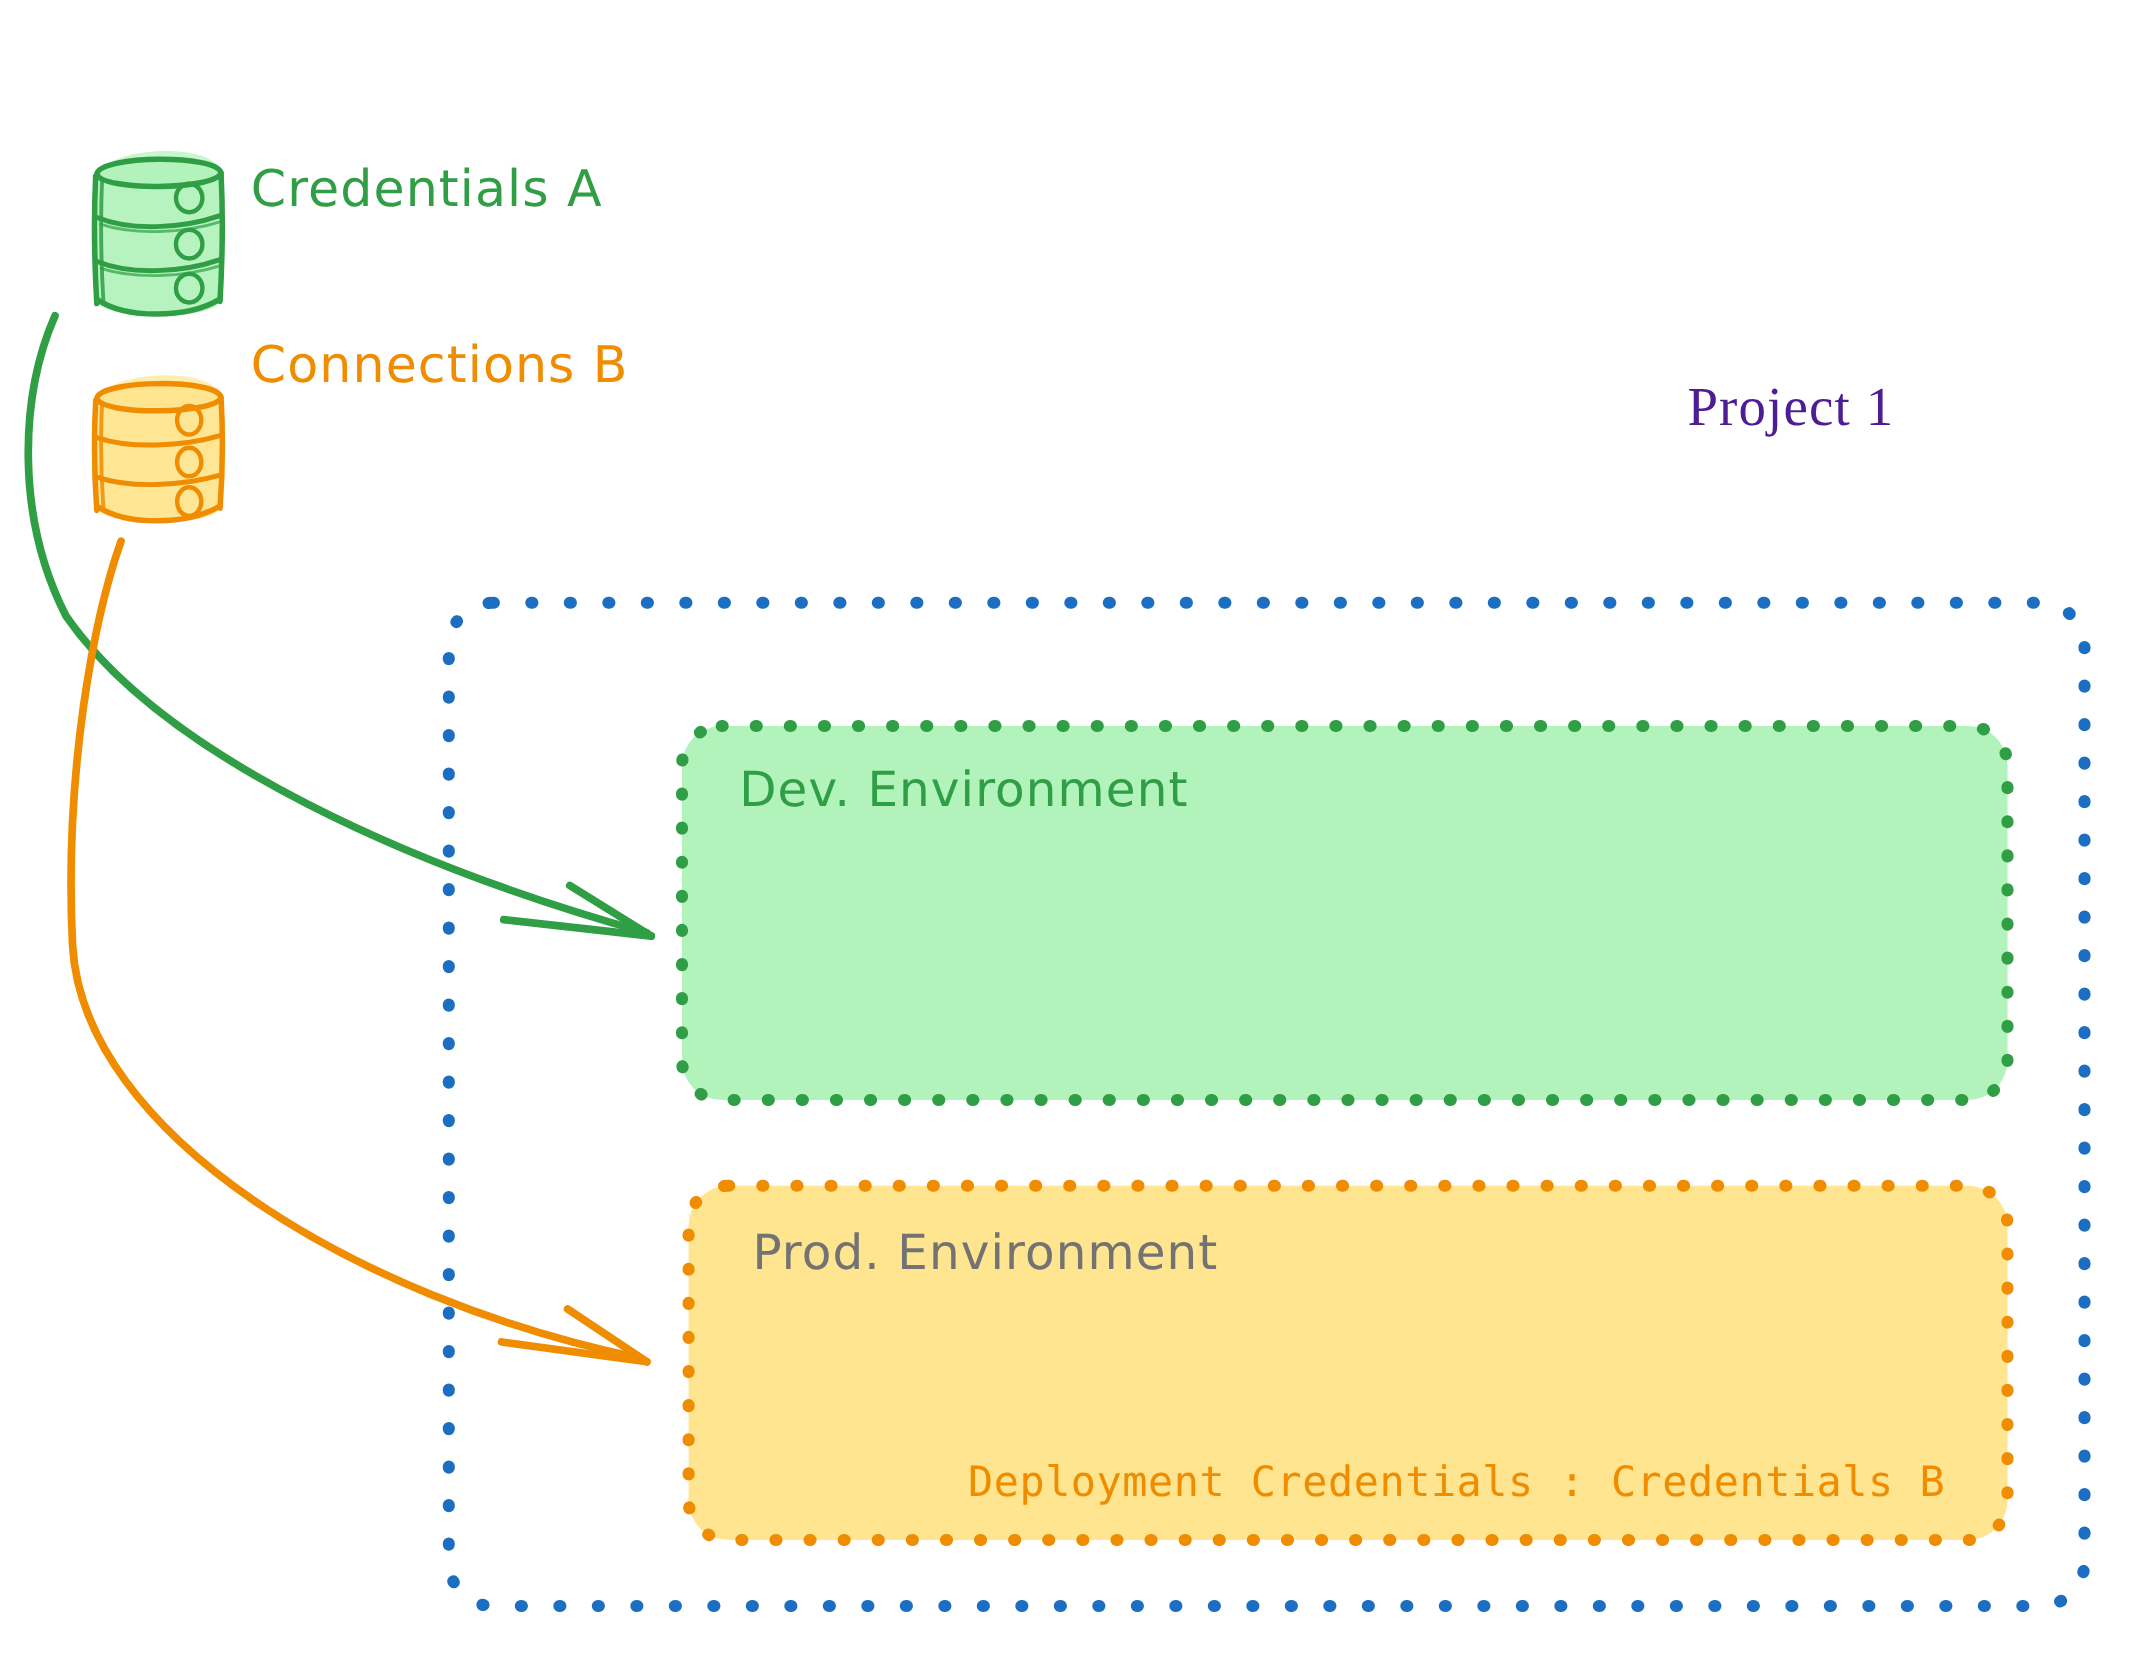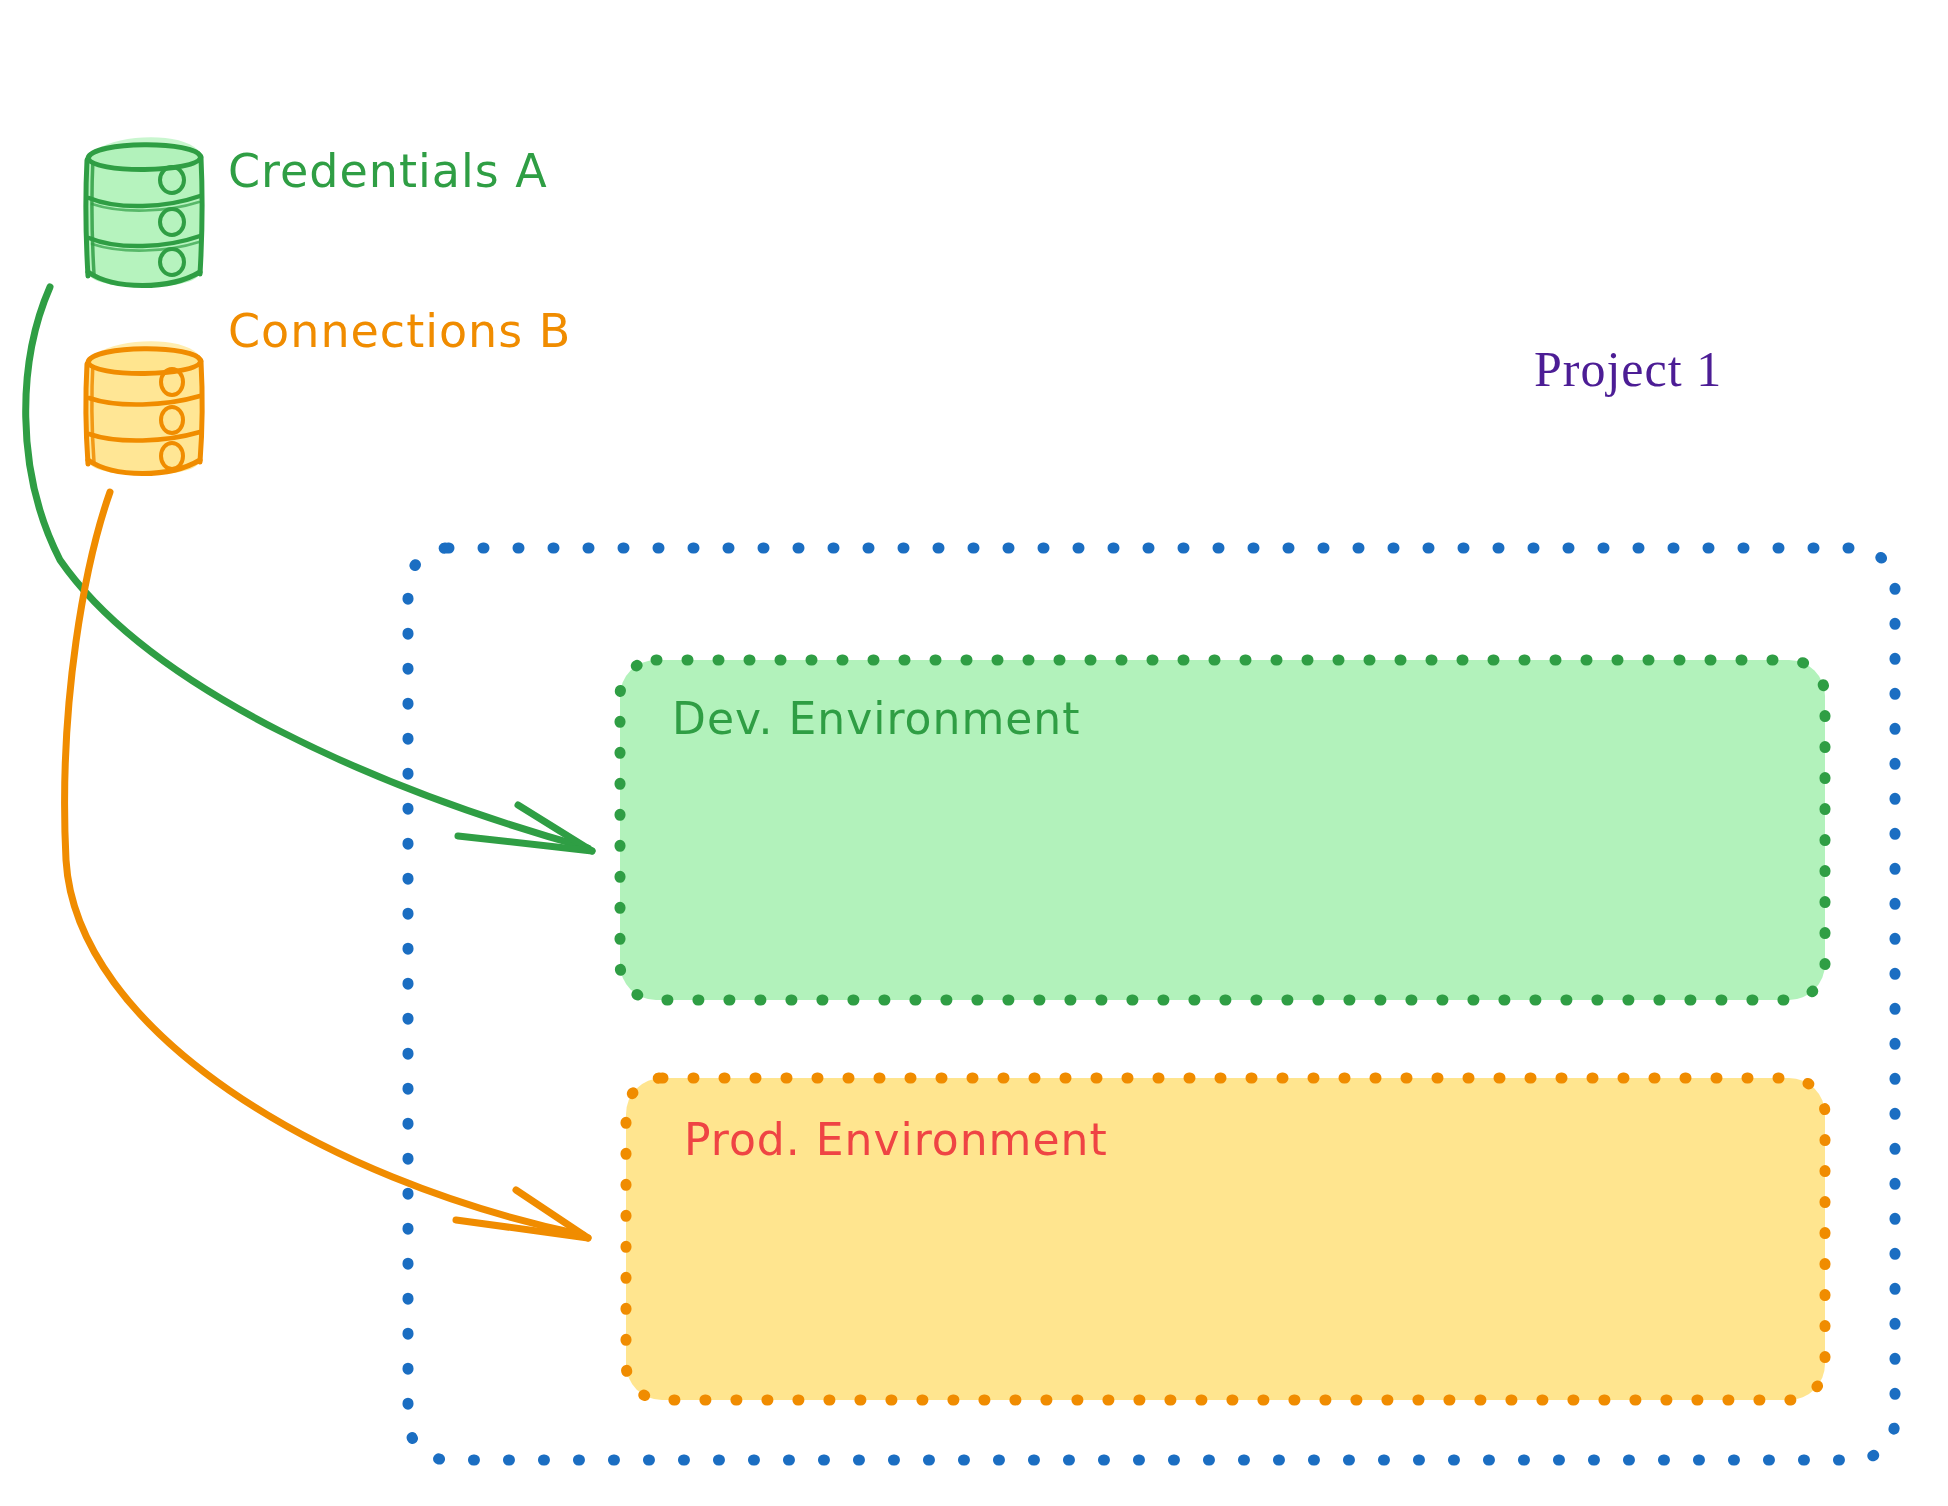--- a/index.html
+++ b/index.html
@@ -78,21 +78,21 @@
     color: #2f9e44;
     letter-spacing: 1px;
     text-align: right;
   }
 
   .label-prod-env {
     left: 684px;
     top: 1118px;
     font-family: "DejaVu Sans", sans-serif;
     font-size: 44px;
-    color: #ef4444;
+    color: #737373;
     letter-spacing: 1px;
   }
 
   .cred-dev {
     left: 1012px;
     top: 908px;
     font-family: "DejaVu Sans Mono", monospace;
     font-size: 38px;
     color: #2f9e44;
     letter-spacing: 0.5px;
@@ -191,14 +191,15 @@
 
   <div class="txt label-conn-b">Connections B</div>
 
   <div class="txt label-project">Project 1</div>
 
   <div class="txt label-dev-env">Dev. Environment</div>
 
 
   <div class="txt label-prod-env">Prod. Environment</div>
 
+  <div class="txt cred-prod">Deployment Credentials : Credentials B</div>
 
 </div>
 
 </body></html>

